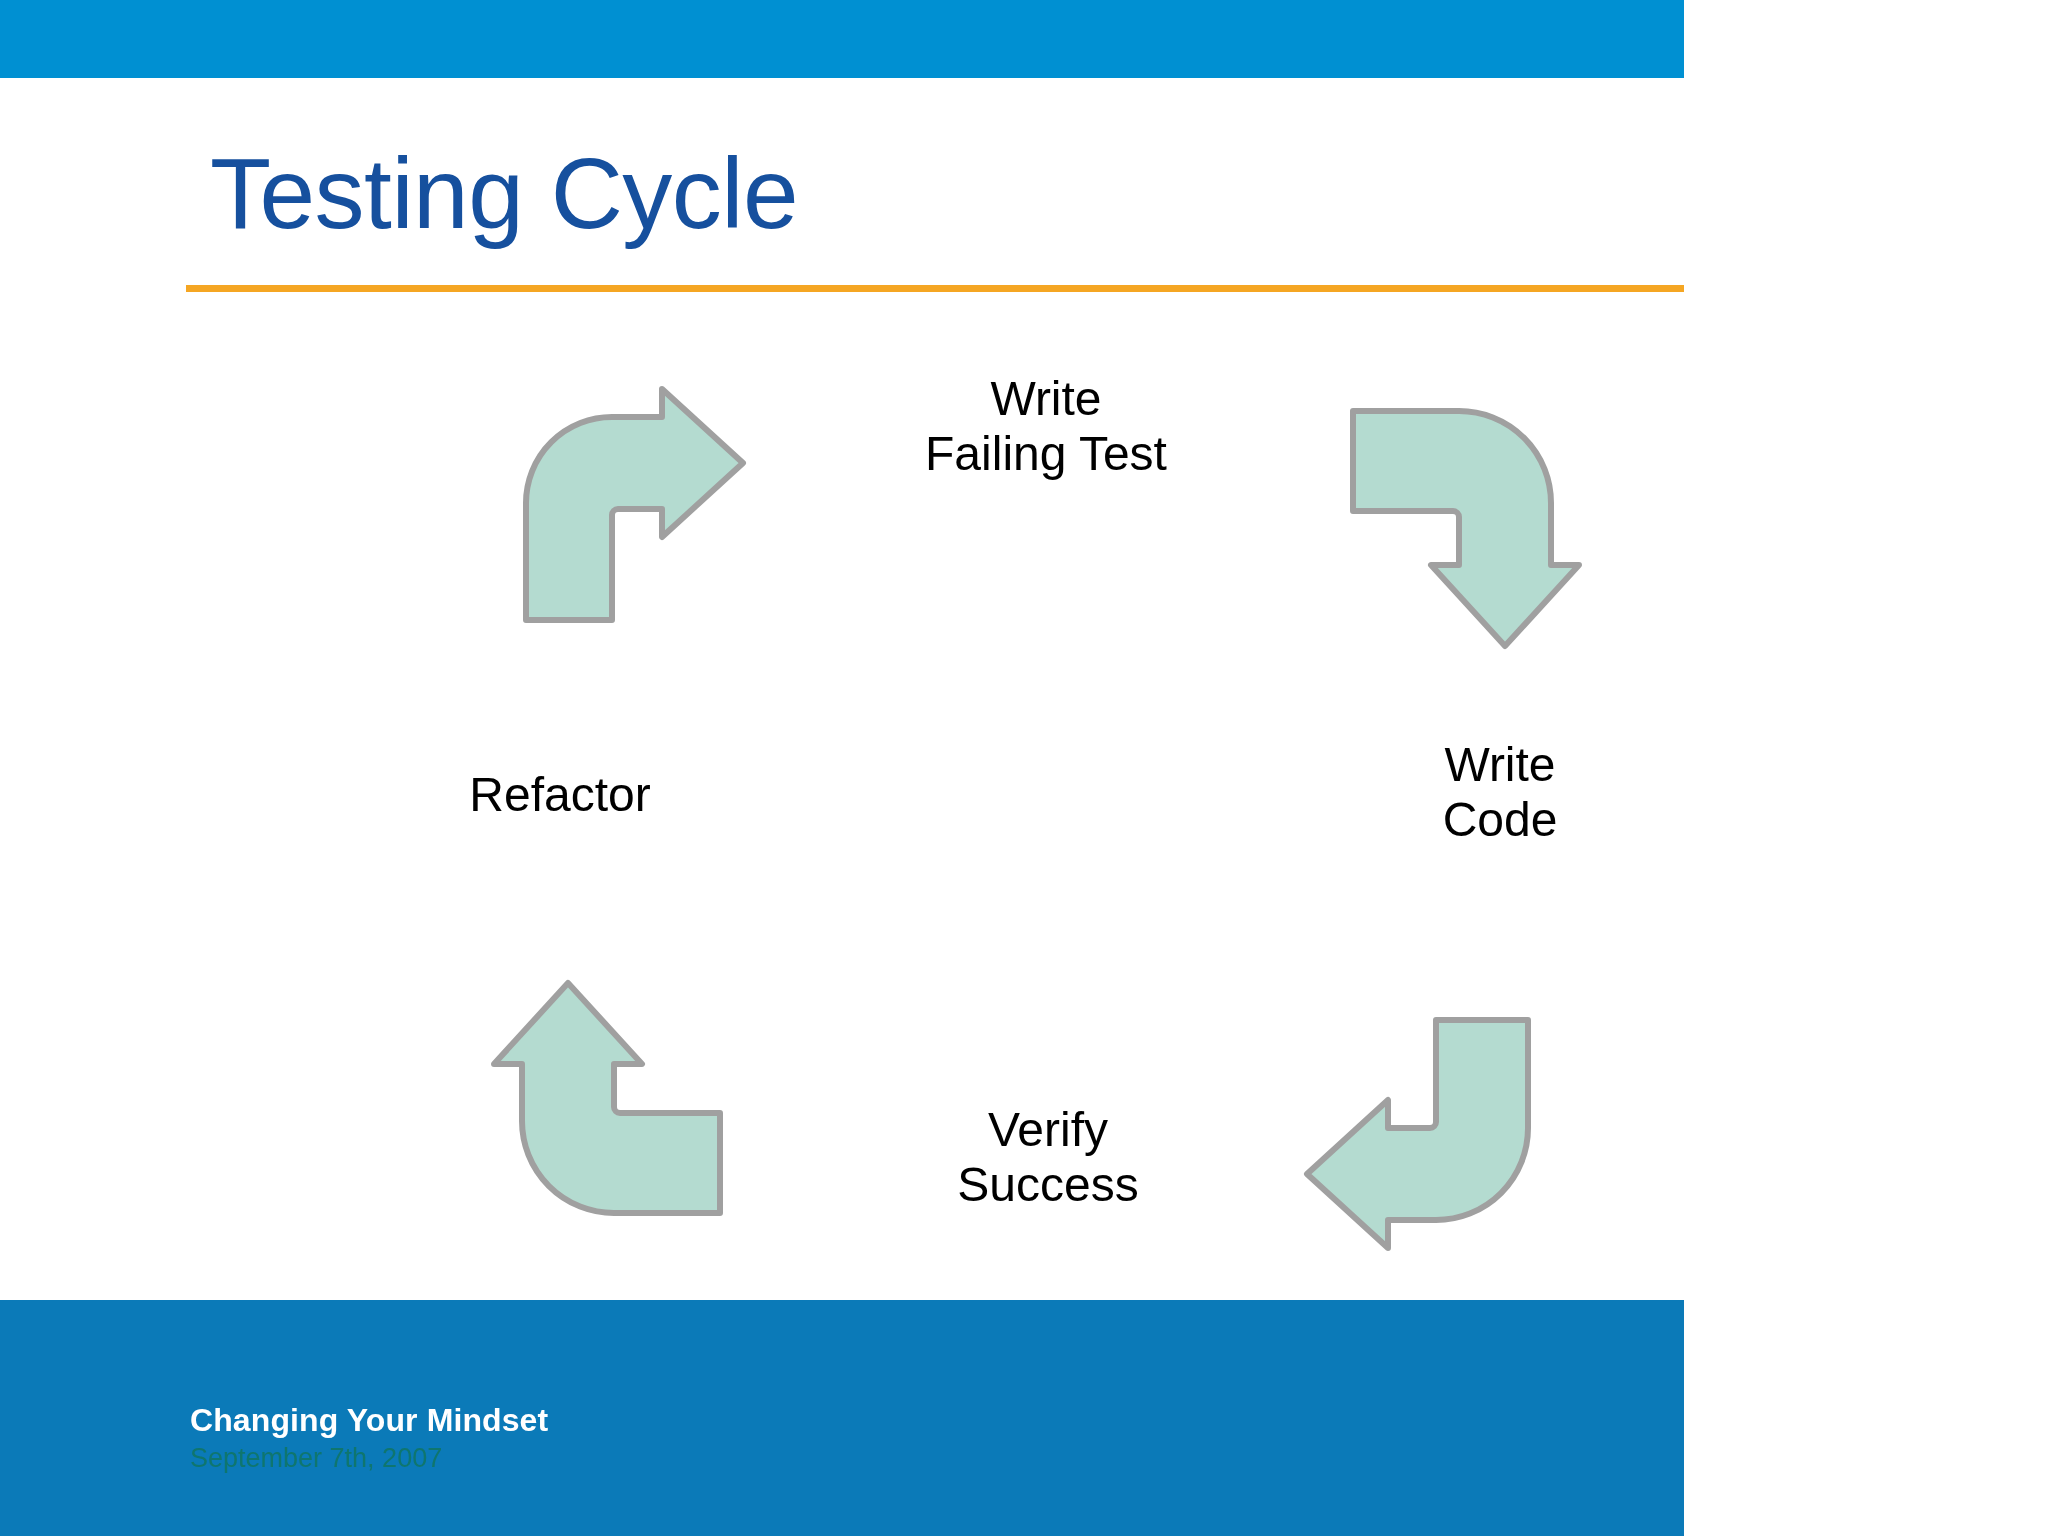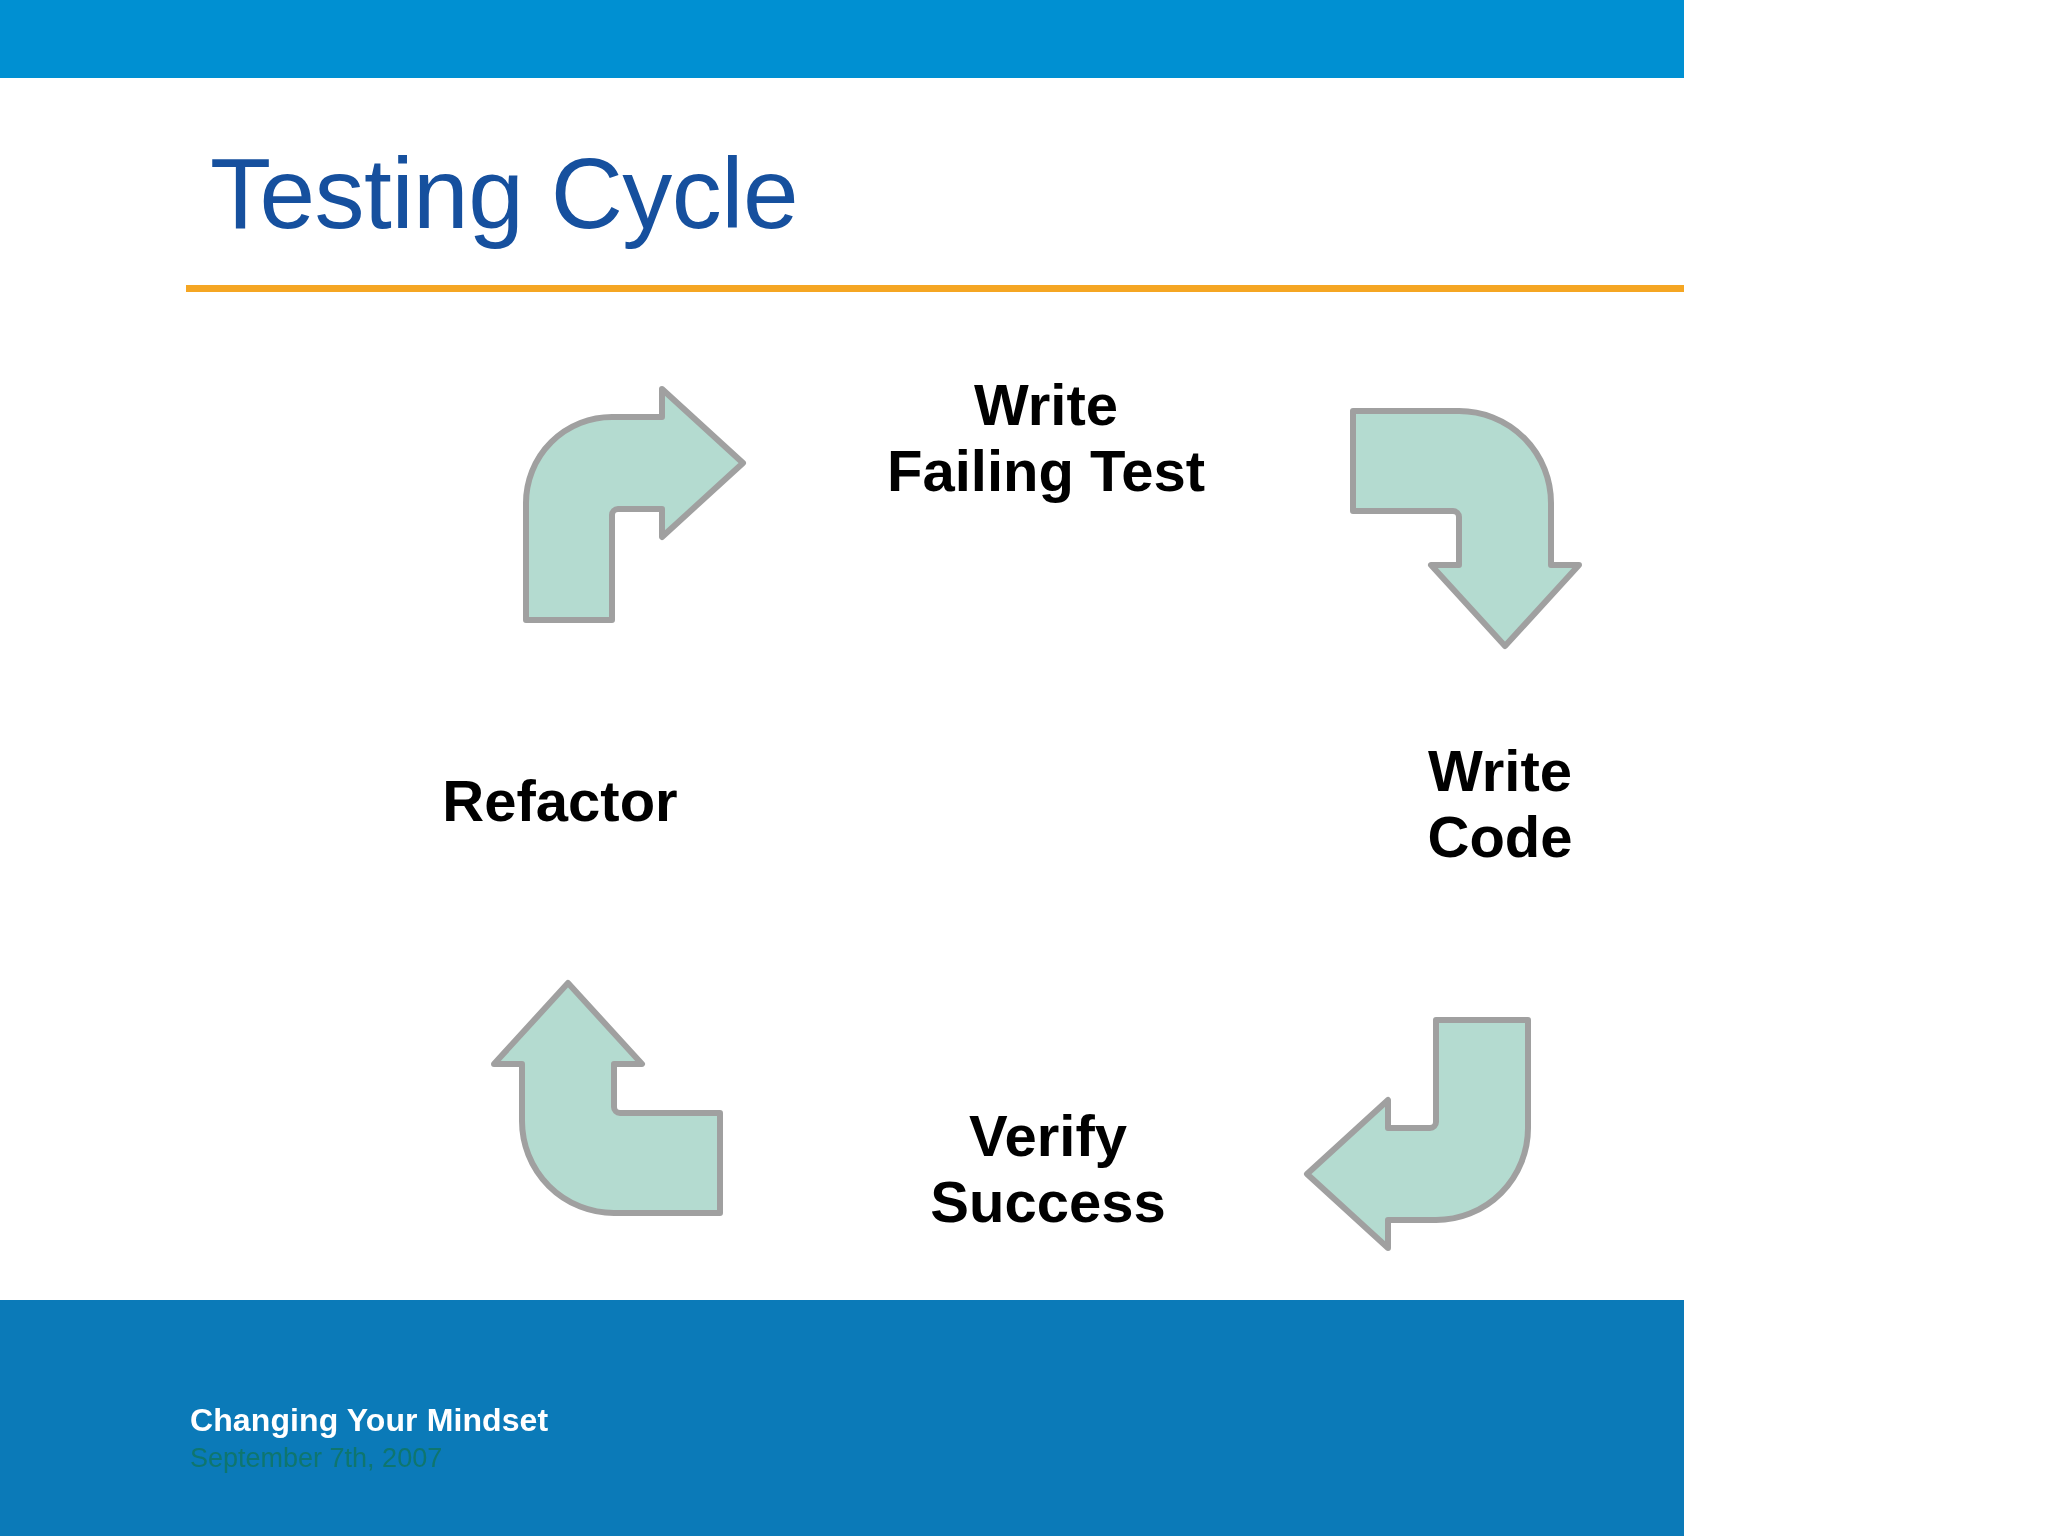--- a/index.html
+++ b/index.html
@@ -52,24 +52,24 @@
     position: absolute;
     left: 0;
     top: 330px;
     width: 2048px;
     height: 940px;
   }
 
   .cycle-label {
     position: absolute;
     color: #000000;
-    font-size: 58px;
+    font-size: 48px;
     line-height: 1.14;
     text-align: center;
-    font-weight: 700;
+    font-weight: 400;
     white-space: pre-line;
   }
 
   .label-write-failing-test {
     left: 806px;
     top: 42px;
     width: 480px;
   }
   .label-write-code {
     left: 1330px;

